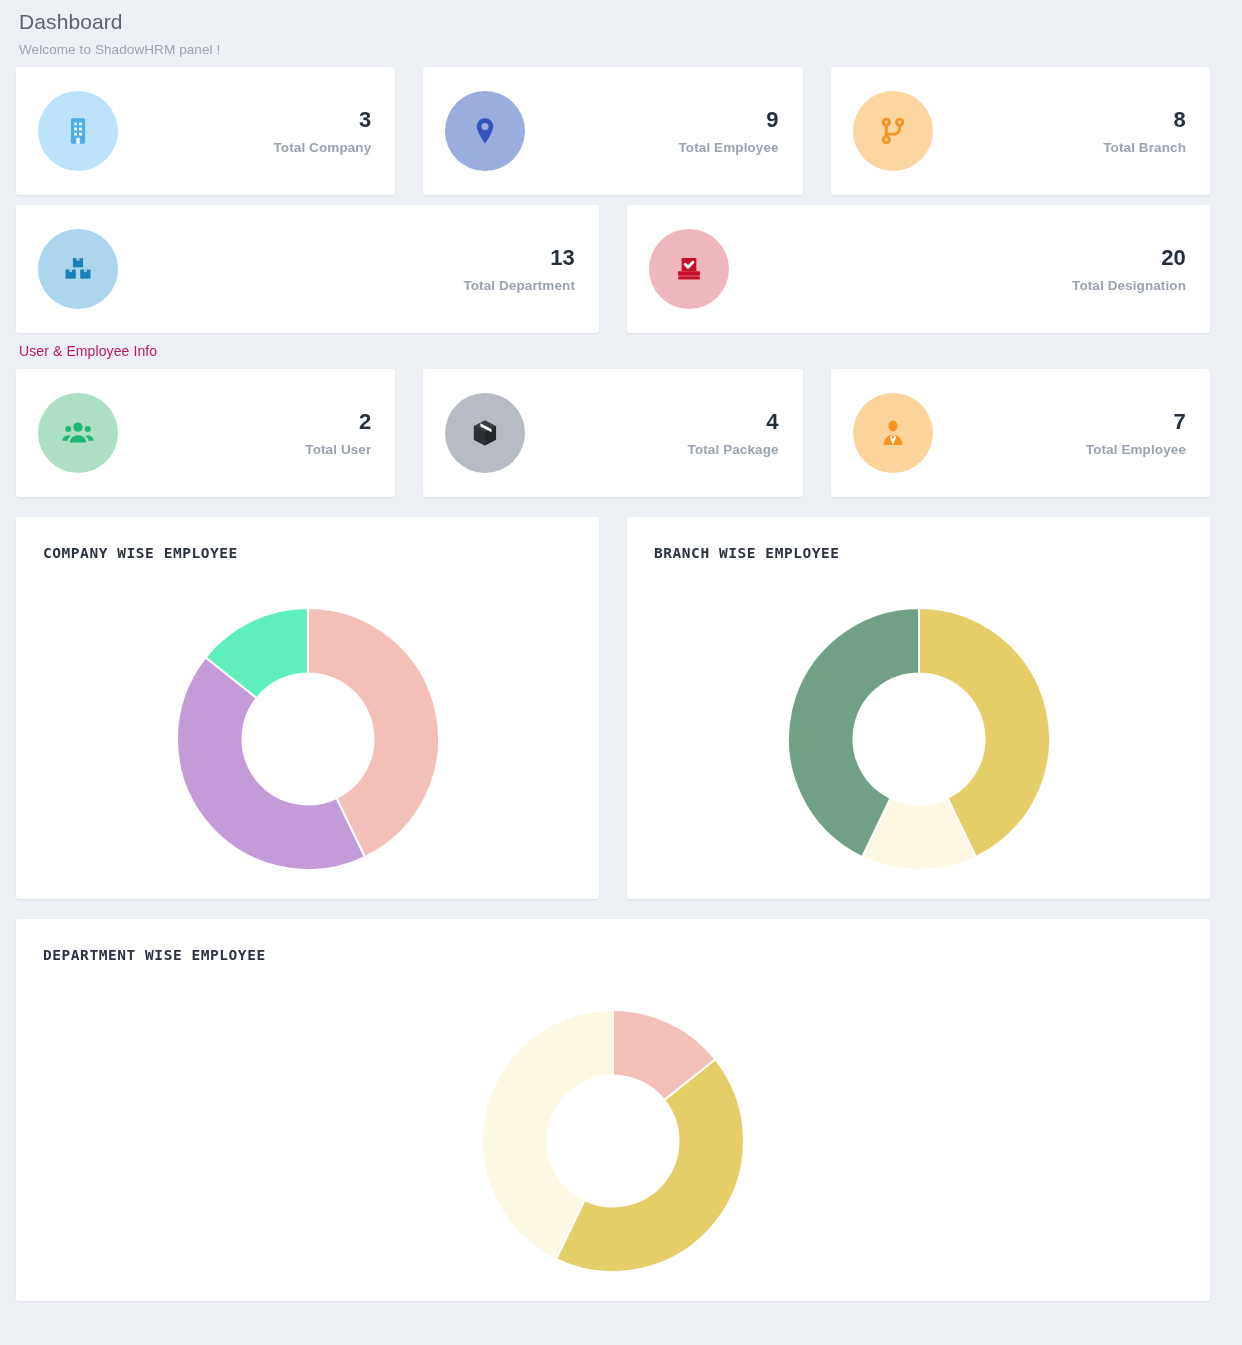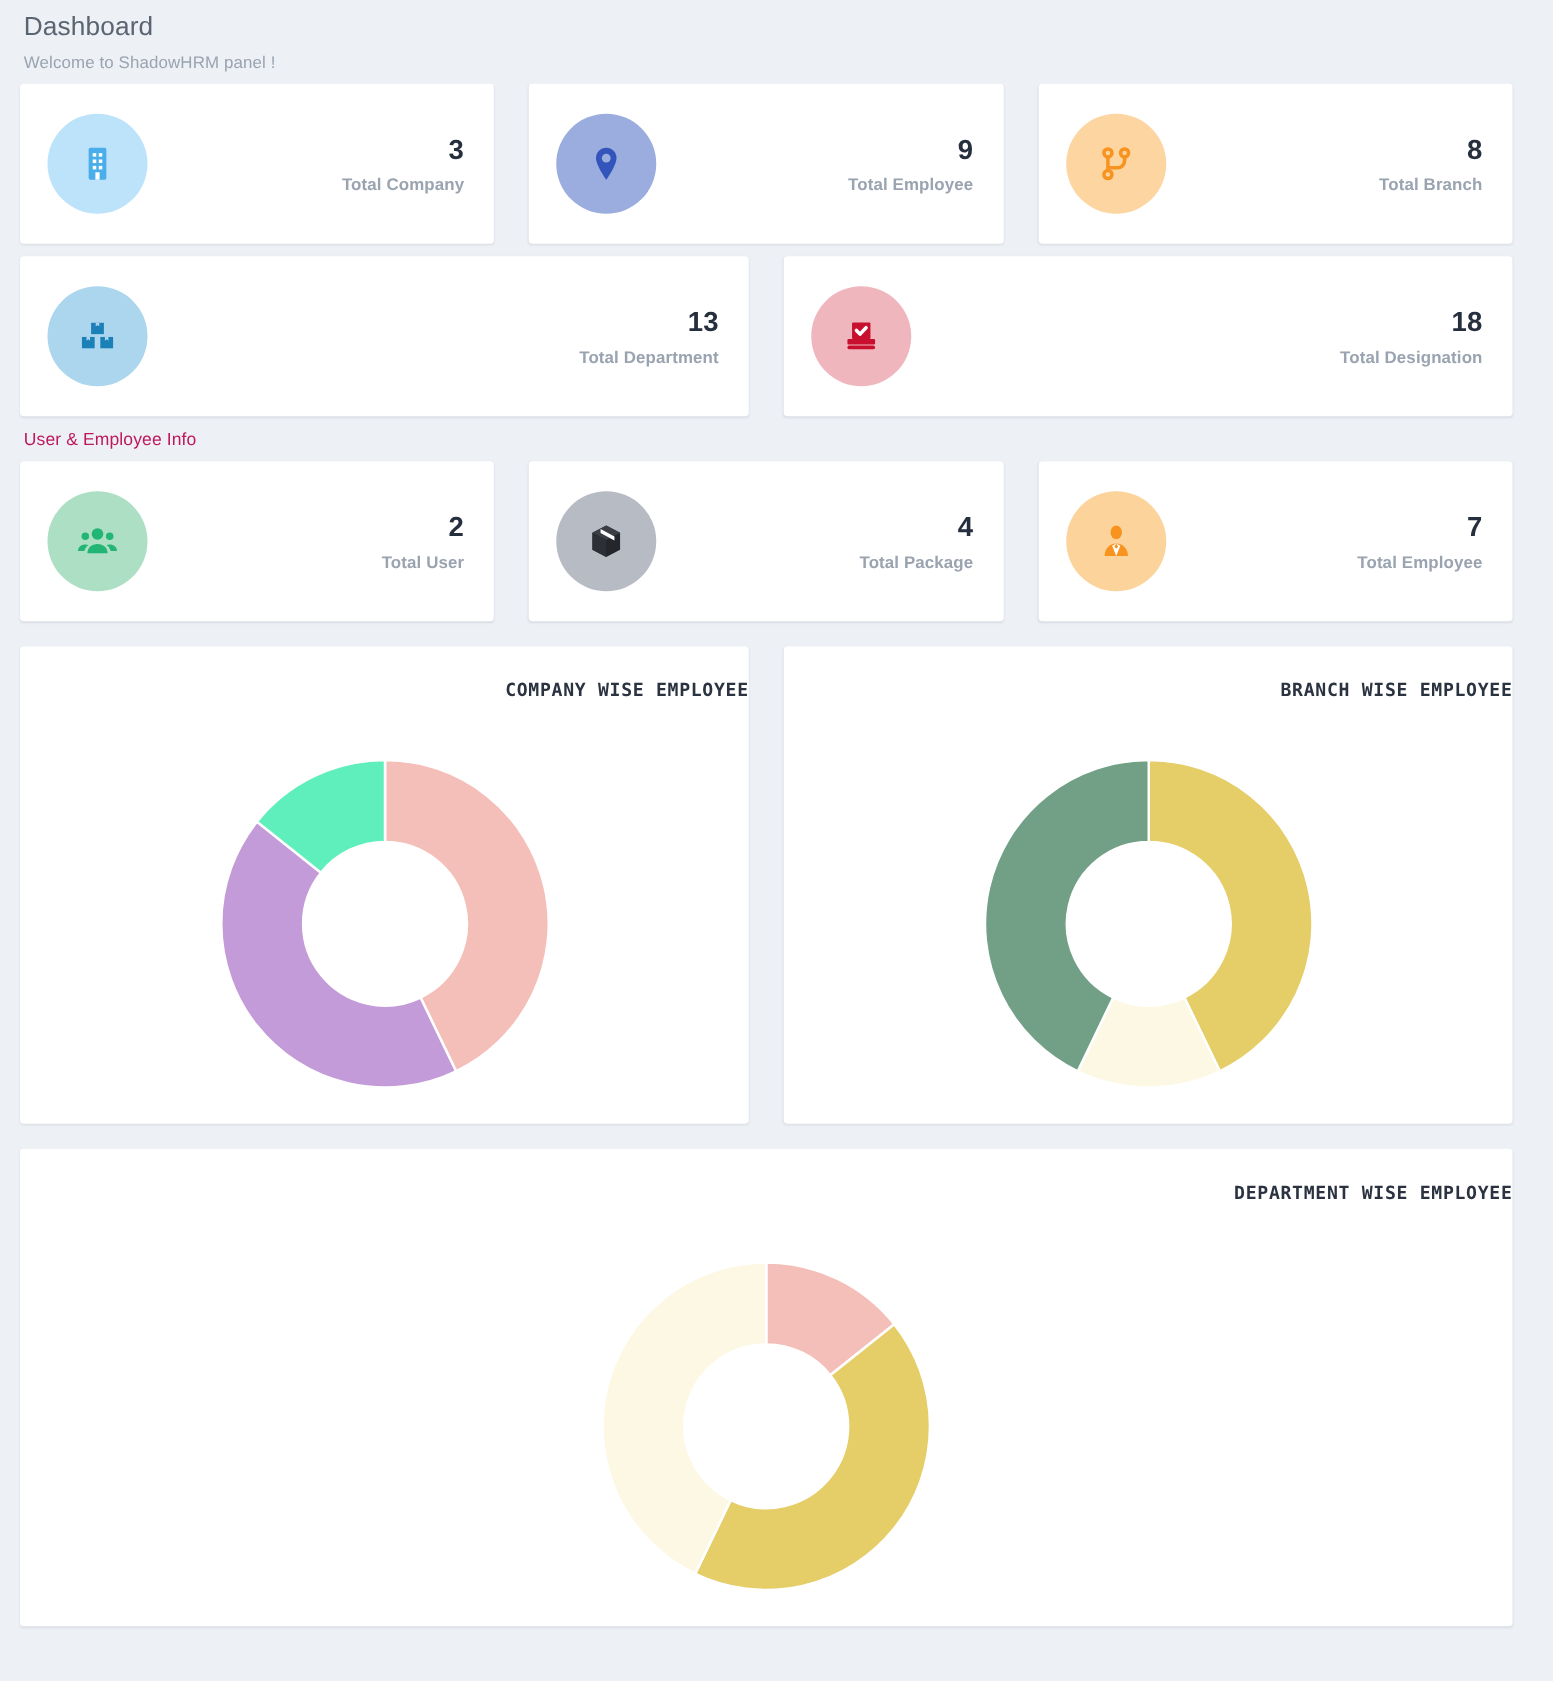--- a/index.html
+++ b/index.html
@@ -106,21 +106,20 @@
     position: relative;
     overflow: hidden;
   }
   .chart-title {
     font-size: 14.5px;
     font-weight: 700;
     color: #2b3341;
     letter-spacing: 0.55px;
     padding: 28px 0 0 27px;
     font-family: "DejaVu Sans Mono", monospace;
-    text-align: right;
   }
   .chart-canvas {
     position: absolute;
     left: 0; right: 0;
     top: 62px;
     height: 320px;
     display: flex;
     align-items: center;
     justify-content: center;
   }
@@ -210,21 +209,21 @@
     <div class="stat-card">
       <div class="stat-icon-wrap" style="background:#efb6bd;">
         <svg width="34" height="34" viewBox="0 0 24 24">
           <rect x="6.8" y="4.2" width="10.4" height="9.4" rx="0.6" fill="#c8102e"></rect>
           <path d="M9.3 8.7l2 2.1 3.4-3.6" stroke="#ffffff" stroke-width="2" fill="none" stroke-linecap="round" stroke-linejoin="round"></path>
           <rect x="4.2" y="13.6" width="15.6" height="3.1" rx="0.6" fill="#c8102e"></rect>
           <rect x="4.2" y="17.2" width="15.6" height="2.2" rx="1.1" fill="#c8102e"></rect>
         </svg>
       </div>
       <div class="stat-text">
-        <div class="stat-value">18</div>
+        <div class="stat-value">20</div>
         <div class="stat-label">Total Designation</div>
       </div>
     </div>
 
 
   </div>
 
   <div class="section-title">User &amp; Employee Info</div>
 
   <div class="stat-row">

